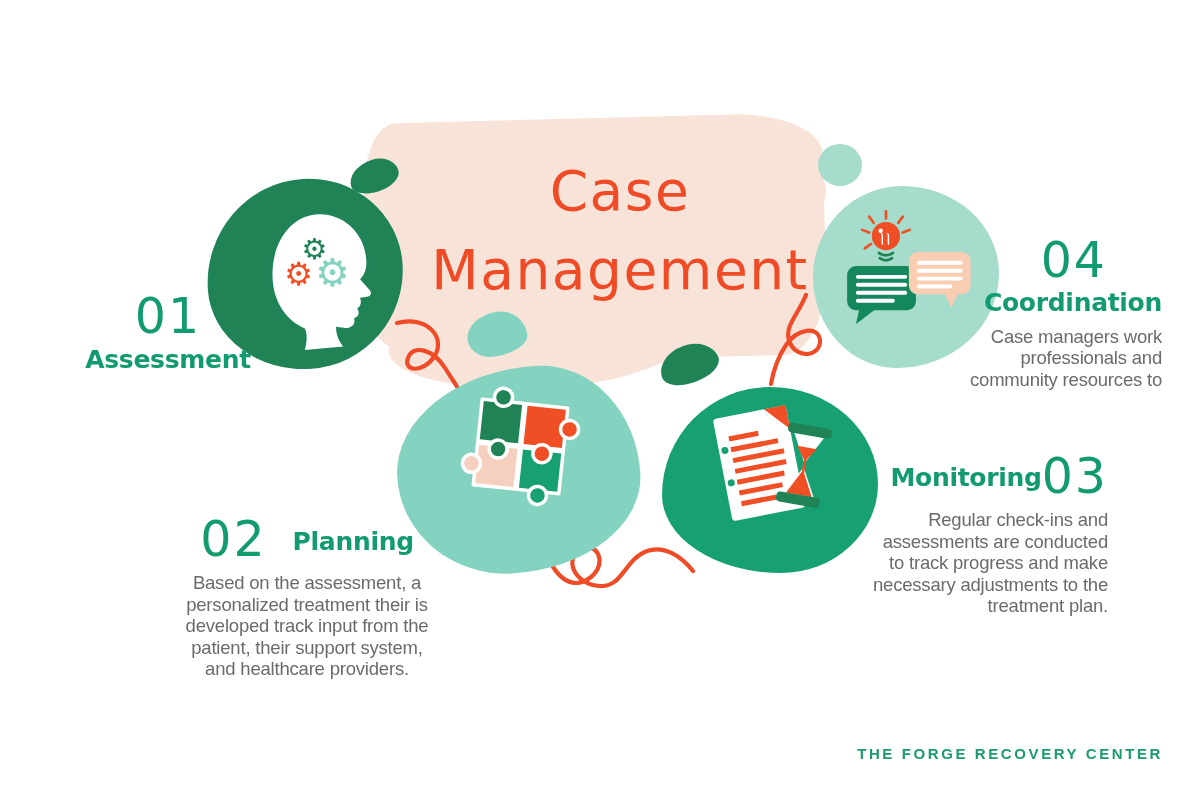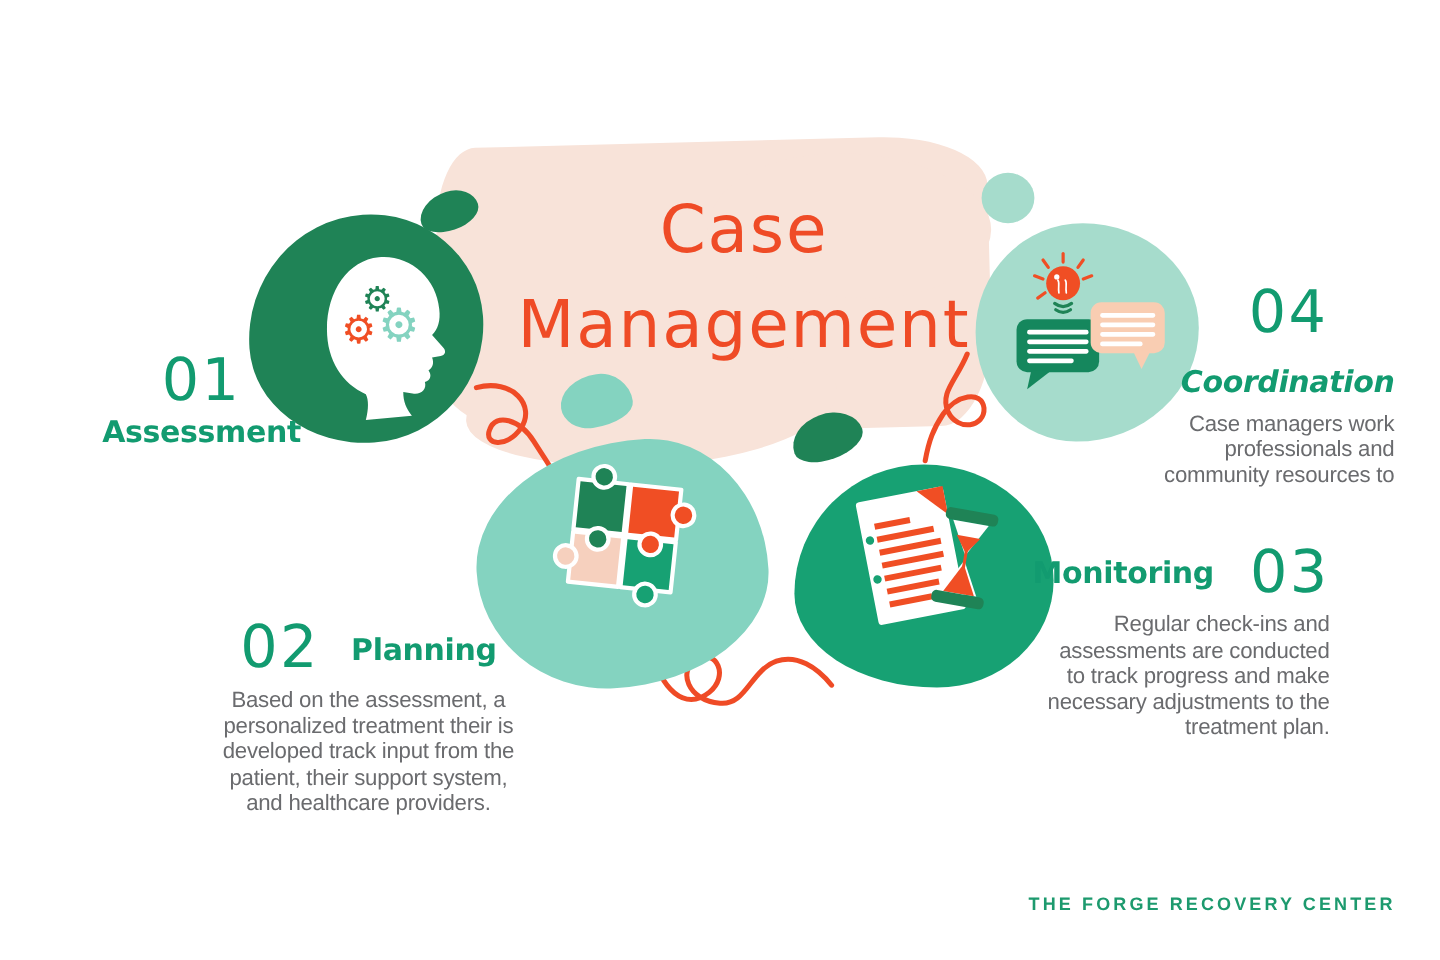--- a/index.html
+++ b/index.html
@@ -46,25 +46,25 @@
   .label{font-family:"DejaVu Sans",sans-serif;font-weight:700;font-size:25px;line-height:1.15;
        color:#129B70;letter-spacing:-0.3px;}
   .desc{font-size:18.5px;line-height:21.5px;color:#6A6B6E;margin-top:8px;letter-spacing:-0.2px;}
   .step-1{left:38px;top:292px;width:260px;text-align:center;}
   .step-1 .label{margin-top:5px;}
   .step-2{left:152px;top:515px;width:310px;text-align:center;}
   .head-row{display:flex;align-items:flex-end;}
   .step-2 .head-row{justify-content:center;gap:26px;}
   .step-2 .label{padding-bottom:7px;}
   .step-3{left:812px;top:452px;width:296px;text-align:right;}
-  .step-3 .head-row{justify-content:flex-end;gap:30px;}
+  .step-3 .head-row{justify-content:flex-end;gap:0;}
   .step-3 .label{padding-bottom:8px;}
   .step-4{left:900px;top:236px;width:262px;text-align:right;}
   .step-4 .num{padding-right:55px;}
-  .step-4 .label{margin-top:20px;font-style:italic;}
+  .step-4 .label{margin-top:4px;}
   
   .footer{position:absolute;right:37px;top:745px;z-index:3;color:#1D9A6E;
           font-size:15px;font-weight:700;letter-spacing:2.6px;}
 </style>
 </head>
 <body>
 
 <div class="canvas">
 
   <div class="brush brush-a"></div>

